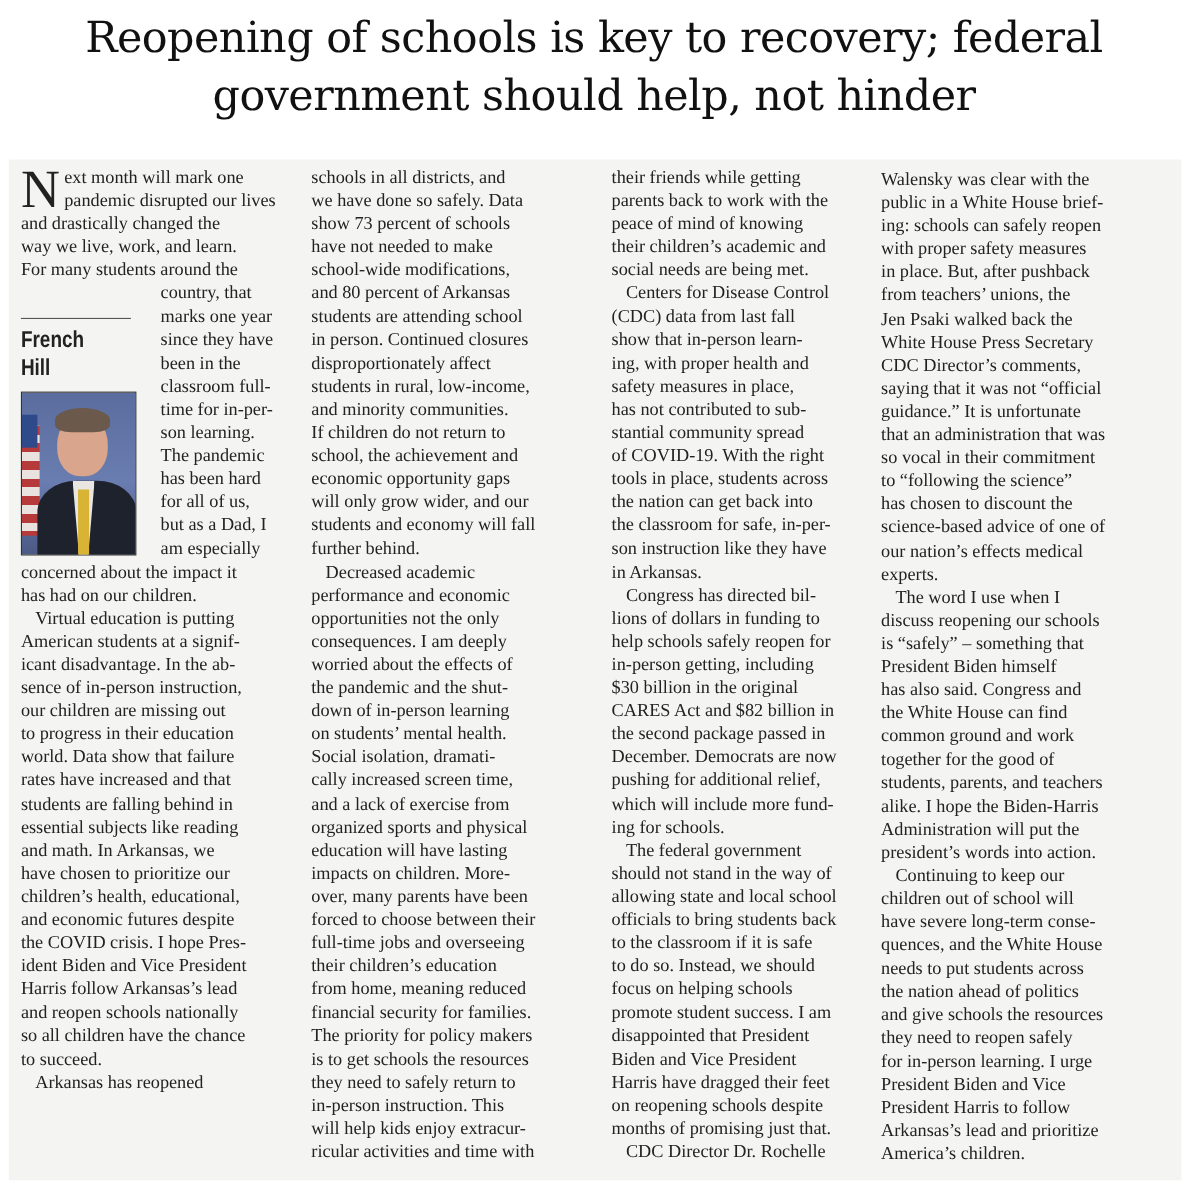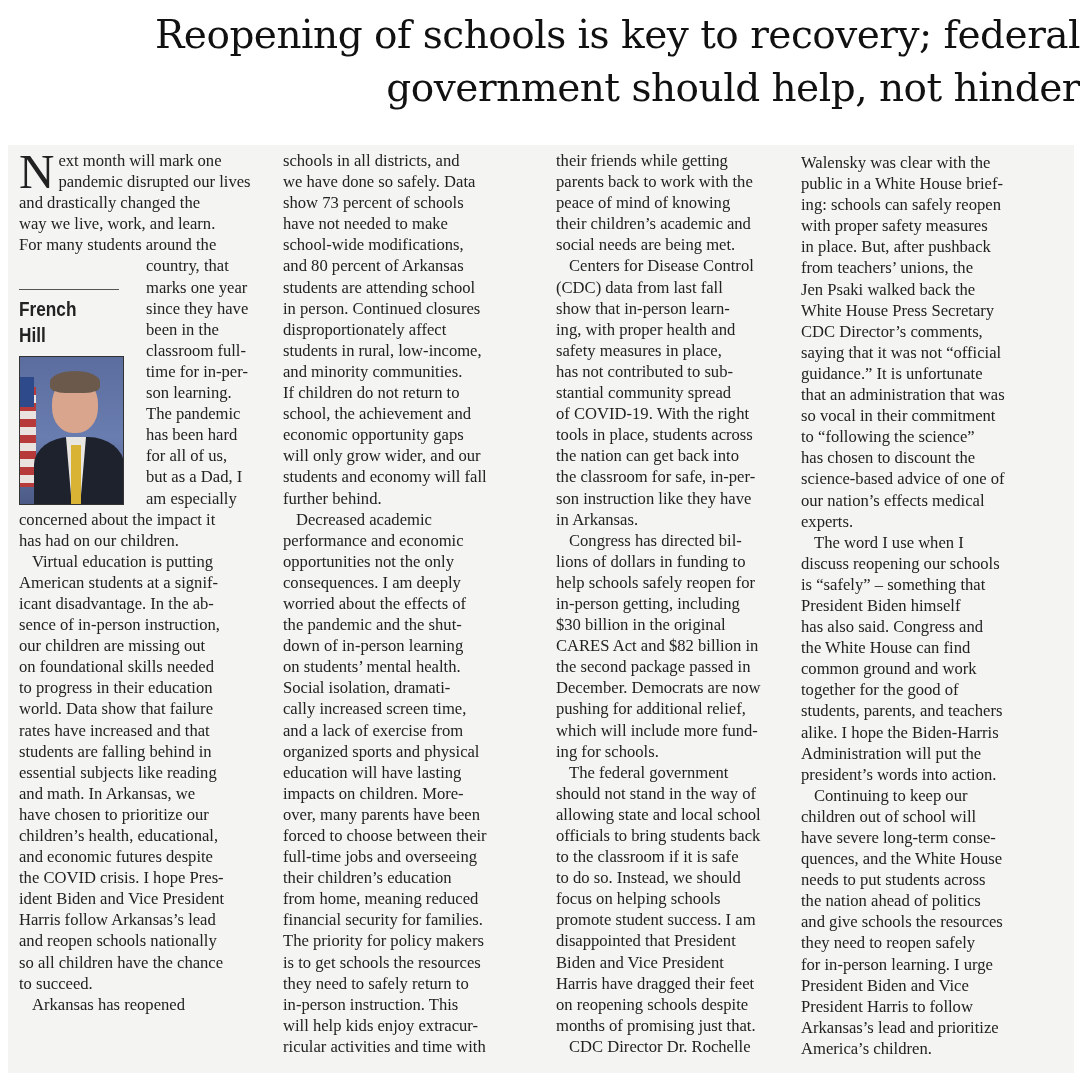--- a/index.html
+++ b/index.html
@@ -5,21 +5,21 @@
   html, body { margin: 0; padding: 0; }
   body {
     width: 1080px; height: 1080px; overflow: hidden;
     background: #ffffff;
     font-family: "Liberation Serif", "DejaVu Serif", serif;
     color: #1e1e1e;
     position: relative;
   }
   .headline {
     position: absolute; left: 0; top: 0; width: 1080px; height: 140px;
-    text-align: right;
+    text-align: center;
     font-family: "DejaVu Serif", "Liberation Serif", serif;
     font-size: 39px; line-height: 53px; color: #111;
     padding-top: 8px; box-sizing: border-box;
     letter-spacing: -0.5px;
   }
   .paper {
     position: absolute; left: 8px; top: 145px; width: 1066px; height: 928px;
     background: #f4f4f2;
   }
   .col {
@@ -115,21 +115,20 @@
         <div class="line">am especially</div>
       </div>
     <div id="col1-bottom">
         <div class="line">concerned about the impact it</div>
         <div class="line">has had on our children.</div>
         <div class="line indent">Virtual education is putting</div>
         <div class="line">American students at a signif-</div>
         <div class="line">icant disadvantage. In the ab-</div>
         <div class="line">sence of in-person instruction,</div>
         <div class="line">our children are missing out</div>
-        <div class="line">on foundational skills needed</div>
         <div class="line">to progress in their education</div>
         <div class="line">world. Data show that failure</div>
         <div class="line">rates have increased and that</div>
         <div class="line">students are falling behind in</div>
         <div class="line">essential subjects like reading</div>
         <div class="line">and math. In Arkansas, we</div>
         <div class="line">have chosen to prioritize our</div>
         <div class="line">children’s health, educational,</div>
         <div class="line">and economic futures despite</div>
         <div class="line">the COVID crisis. I hope Pres-</div>

